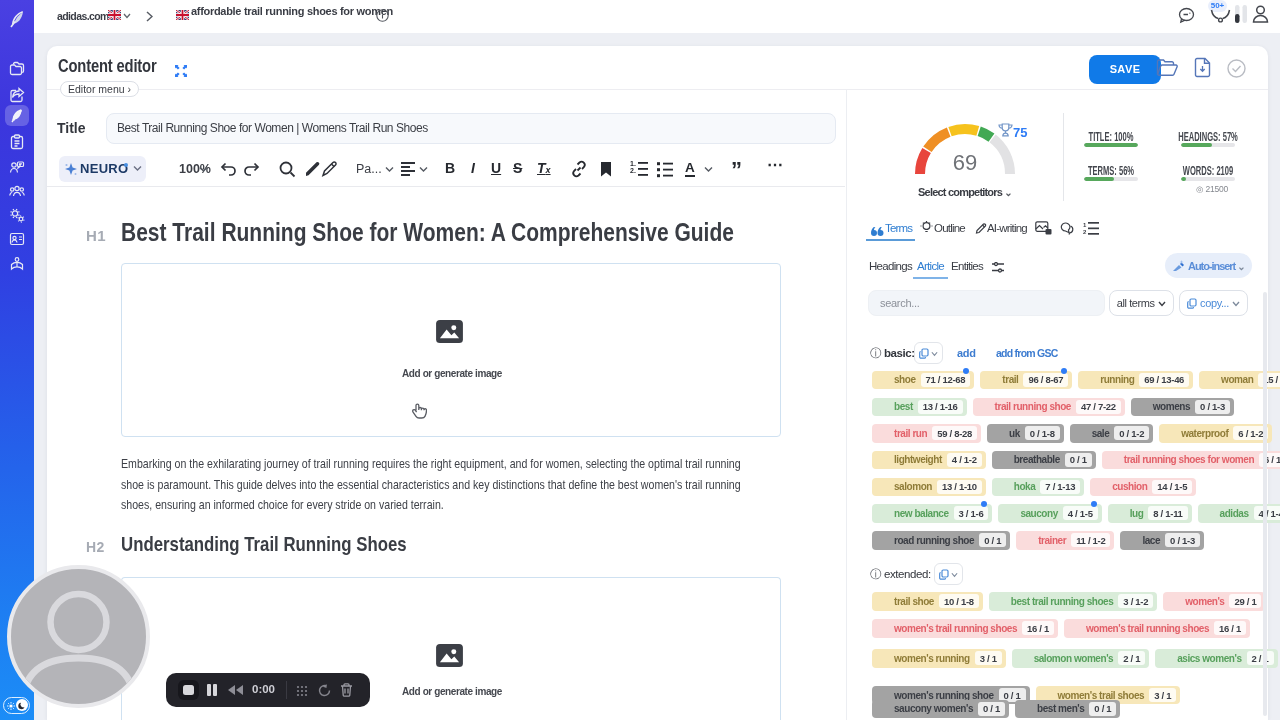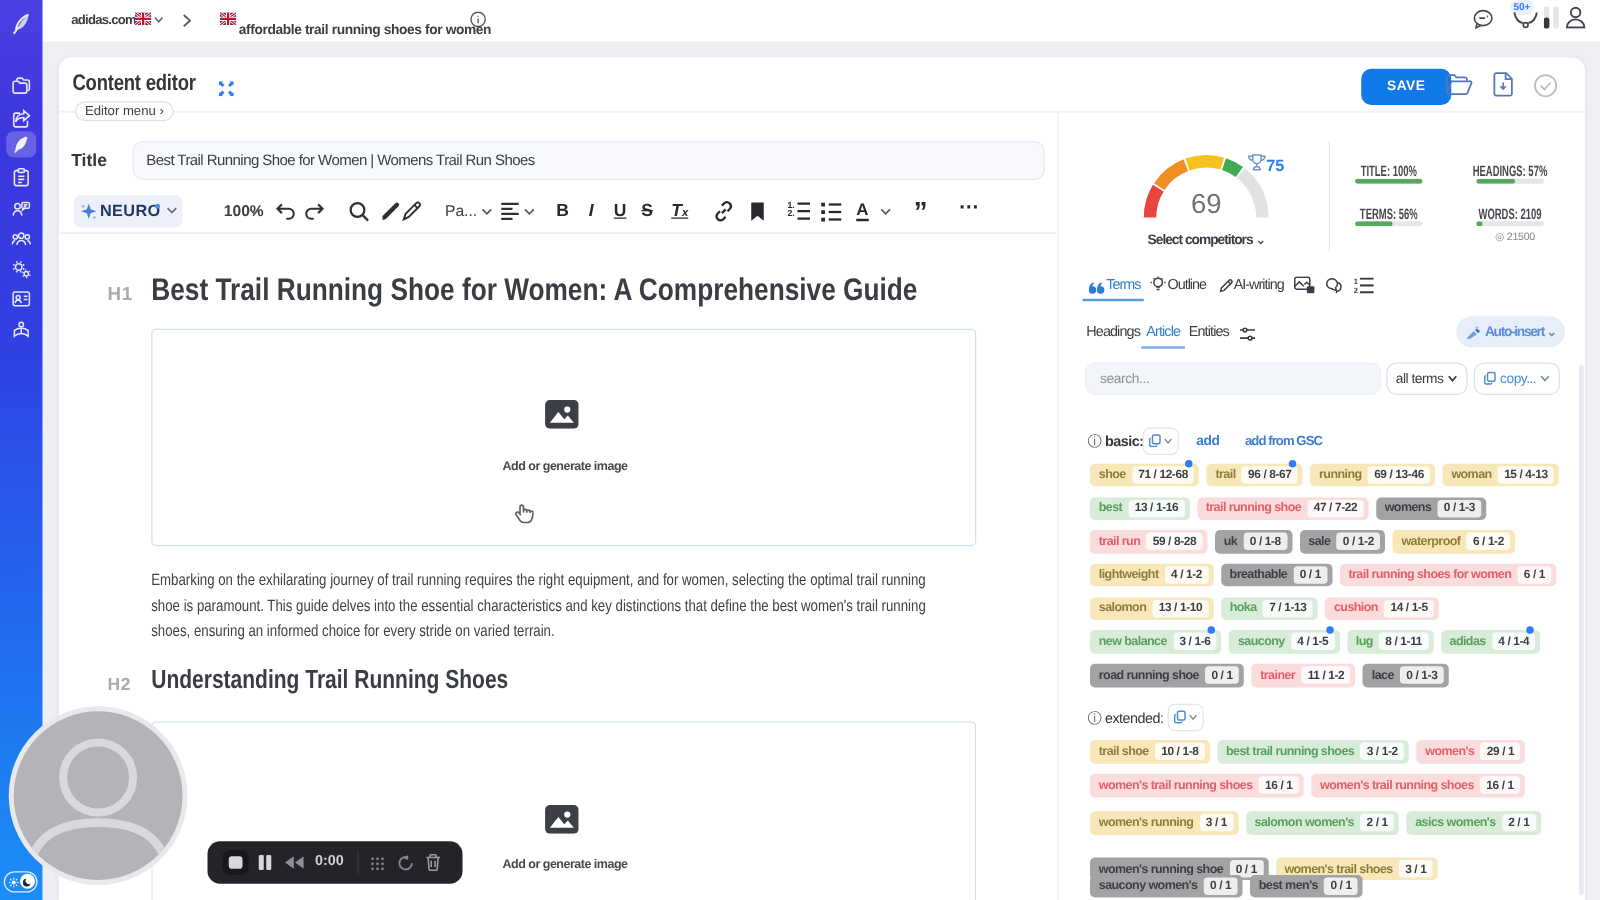--- a/index.html
+++ b/index.html
@@ -10,21 +10,21 @@
 #mainbg{position:absolute;left:34px;top:33px;width:1246px;height:687px;background:#edeff4;}
 #card{position:absolute;left:47px;top:46px;width:1221px;height:674px;background:#fff;border-radius:10px 10px 0 0;box-shadow:0 1px 4px rgba(40,50,80,.08);}
 .sic{position:absolute;left:9px;width:16px;height:16px;}
 .tx{font-size:12px;color:#3e4148;}
 #save{position:absolute;left:1042px;top:9px;width:72px;height:29px;background:#107ae8;border-radius:8px;color:#fff;font-size:11px;font-weight:bold;text-align:center;line-height:29px;letter-spacing:.4px;}
 #title-input{position:absolute;left:59px;top:67px;width:730px;height:31px;background:#f7f9fc;border:1px solid #e5eaf2;border-radius:8px;font-size:12px;letter-spacing:-0.45px;color:#3b3e45;line-height:29px;padding-left:10px;}
 #toolbar{position:absolute;left:0px;top:106px;width:798px;height:34px;}
 #tb-divider{position:absolute;left:0px;top:140px;width:798px;height:1px;background:#e9eaee;}
 .tbi{position:absolute;top:7px;width:20px;height:20px;color:#2e3138;}
 #rpanel{position:absolute;left:799px;top:0;width:422px;height:674px;}
-.chip{display:inline-flex;align-items:center;height:18.5px;padding:0 4px 0 7px;border-radius:4px;font-size:10px;letter-spacing:-0.45px;font-weight:bold;position:relative;white-space:nowrap;text-align:right;}
+.chip{display:inline-flex;align-items:center;height:18.5px;padding:0 4px 0 22px;border-radius:4px;font-size:10px;letter-spacing:-0.45px;font-weight:bold;position:relative;white-space:nowrap;text-align:right;}
 .chip .n{background:rgba(255,255,255,.82);border-radius:3px;padding:1.5px 5px;margin-left:5px;font-size:9.5px;letter-spacing:-0.3px;font-weight:bold;color:#3b3e45;}
 .chip.y{background:#f7e7b9;}.chip.y .t{color:#8f7c38;}
 .chip.g{background:#d9ecd9;}.chip.g .t{color:#57a05c;}
 .chip.r{background:#fadcdc;}.chip.r .t{color:#e26069;}
 .chip.gr{background:#a3a3a3;}.chip.gr .t{color:#3b3e45;}
 .dot{position:absolute;top:-3px;right:5px;width:6px;height:6px;border-radius:50%;background:#2e7cf6;}
 .crow{position:absolute;left:26px;display:flex;gap:6px;}
 .statl{font-size:12px;font-weight:bold;color:#44474e;text-align:center;white-space:nowrap;transform:scaleX(.63);width:100px;}
 .bar{width:54px;height:4px;background:#e6e6e9;border-radius:2px;overflow:hidden;}
 .bar i{display:block;height:4px;background:#57a85c;border-radius:2px;}
@@ -48,21 +48,21 @@
   <svg class="abs" style="left:112px;top:11px;" width="7" height="11" viewBox="0 0 7 11">
       <path d="M1 1 L6 5.5 L1 10" stroke="#585c64" stroke-width="1.5" fill="none"></path>
     </svg>
   <svg class="abs flag" style="left:142px;top:10px;" width="13" height="10" viewBox="0 0 13 10">
       <rect width="13" height="10" fill="#3c3b6e"></rect>
       <path d="M0 0 L13 10 M13 0 L0 10" stroke="#fff" stroke-width="2.2"></path>
       <path d="M0 0 L13 10 M13 0 L0 10" stroke="#c8102e" stroke-width="1"></path>
       <path d="M6.5 0 V10 M0 5 H13" stroke="#fff" stroke-width="3.4"></path>
       <path d="M6.5 0 V10 M0 5 H13" stroke="#c8102e" stroke-width="1.8"></path>
     </svg>
-  <span class="tx" style="position:absolute;left:157px;top:18px;font-size:11px;letter-spacing:-0.3px;font-weight:bold;color:#3a3d45;text-align:center;">affordable trail running shoes for women</span>
+  <span class="tx" style="position:absolute;left:157px;top:5px;font-size:11px;letter-spacing:-0.3px;font-weight:bold;color:#3a3d45;text-align:center;">affordable trail running shoes for women</span>
   <svg class="abs" style="left:342px;top:9px;" width="13" height="13" viewBox="0 0 13 13" fill="none" stroke="#51555d" stroke-width="1.1">
       <circle cx="6.5" cy="6.5" r="5.7"></circle>
       <path d="M6.5 5.8 V9.5 M6.5 3.6 v.7"></path>
     </svg>
   <svg class="abs" style="left:1144px;top:7px;" width="17" height="17" viewBox="0 0 17 17" fill="none" stroke="#44474e" stroke-width="1.3">
       <ellipse cx="8.5" cy="7.5" rx="7" ry="6"></ellipse>
       <path d="M3.5 12 L2.8 15.2 L7 13.2" stroke-width="1.3"></path>
       <path d="M5.5 7.5 h4.5 M11.5 6.2 h.8" stroke-width="1.5"></path>
     </svg>
   <div class="abs" style="left:1174px;top:0px;width:19px;height:12px;background:#e9effc;border-radius:6px;text-align:center;font-size:8px;font-weight:bold;color:#2e7cf6;line-height:12px;">50+</div>

